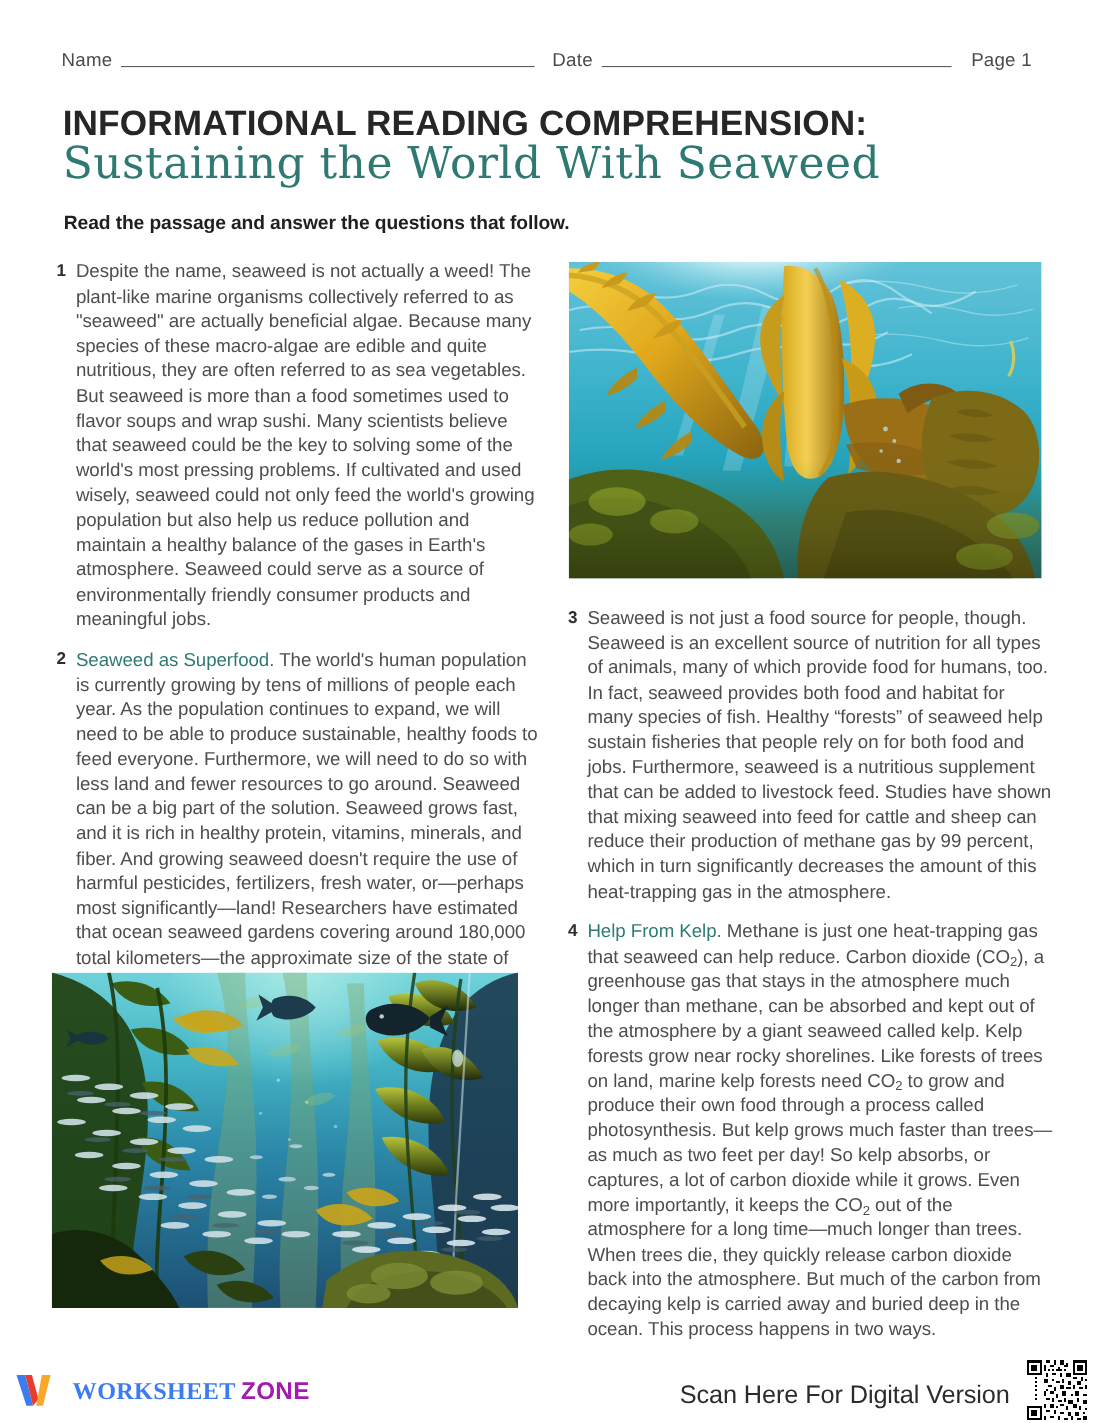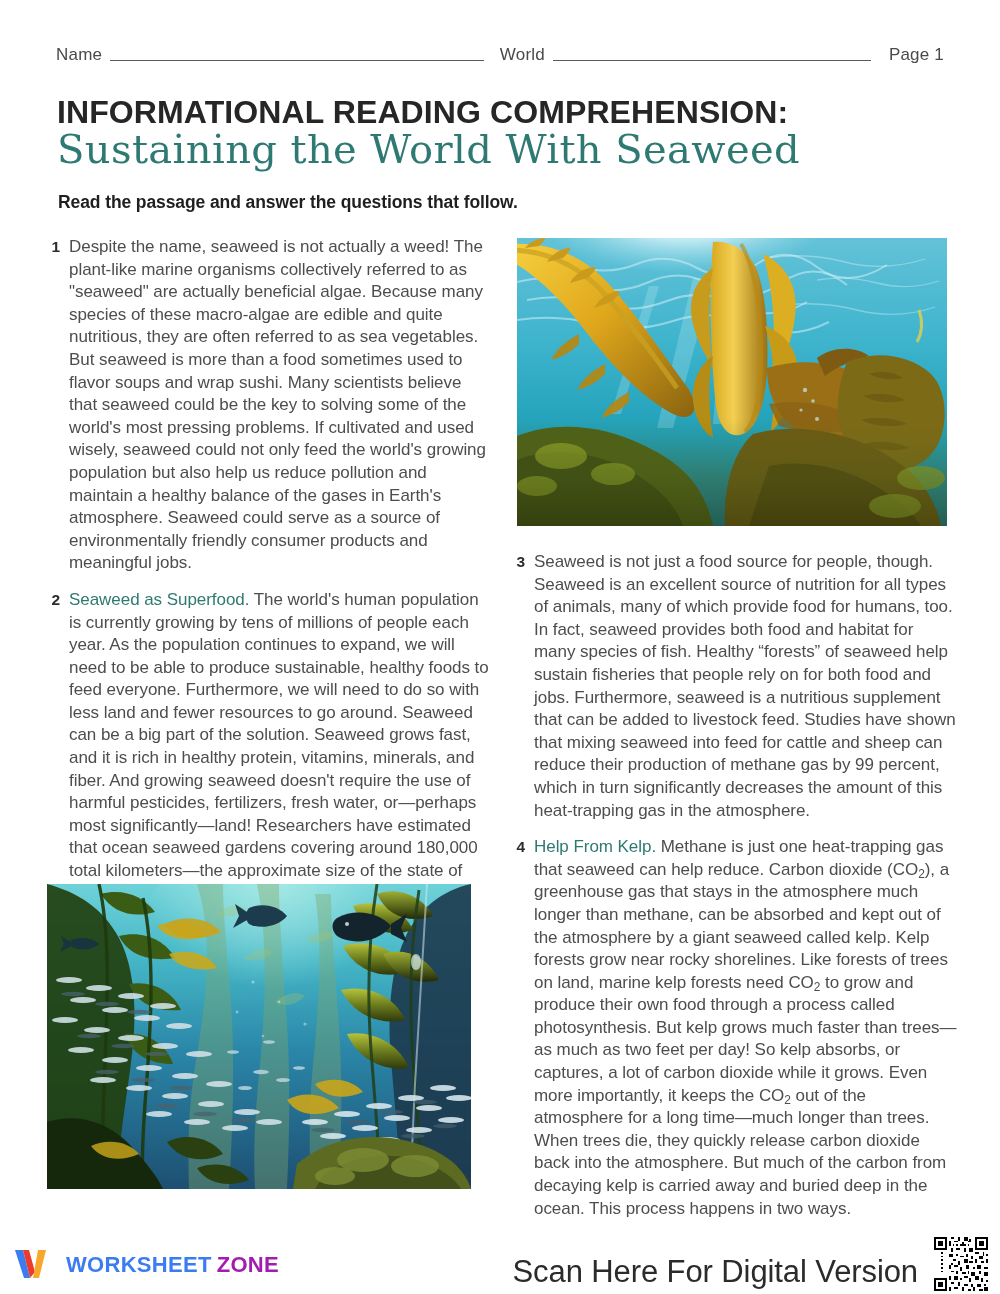--- a/index.html
+++ b/index.html
@@ -157,28 +157,28 @@
     display: flex;
     align-items: center;
     height: 38px;
   }
   .logo-mark { width: 42px; height: 34px; margin-right: 10px; }
   .logo-text {
     font-size: 22px;
     font-weight: bold;
     letter-spacing: .3px;
   }
-  .logo-worksheet { color: #3b7cf0; }
+  .logo-worksheet { color: #3b7cf0; font-family: Liberation Serif, serif; }
   .logo-zone { color: #a21caf; margin-left: 5px; }
 
   .scan-text {
     position: absolute;
     right: 82px;
     top: 22px;
-    font-size: 31px;
+    font-size: 23px;
     color: #2b2b2b;
     letter-spacing: -.1px;
     white-space: nowrap;
   }
   .qr {
     position: absolute;
     right: 6px;
     top: 1px;
     width: 66px;
     height: 62px;
@@ -188,21 +188,21 @@
 </style>
 </head>
 <body>
 
 <div class="page">
 
   <div class="header-row">
     <span class="field-label">Name</span>
     <span class="rule name-rule"></span>
     <span class="spacer-sm"></span>
-    <span class="field-label">World</span>
+    <span class="field-label">Date</span>
     <span class="rule date-rule"></span>
     <span class="page-num">Page 1</span>
   </div>
 
   <div class="kicker">INFORMATIONAL READING COMPREHENSION:</div>
   <h1 class="main-title">Sustaining the World With Seaweed</h1>
   <div class="instructions">Read the passage and answer the questions that follow.</div>
 
   <div class="col-left">
 

